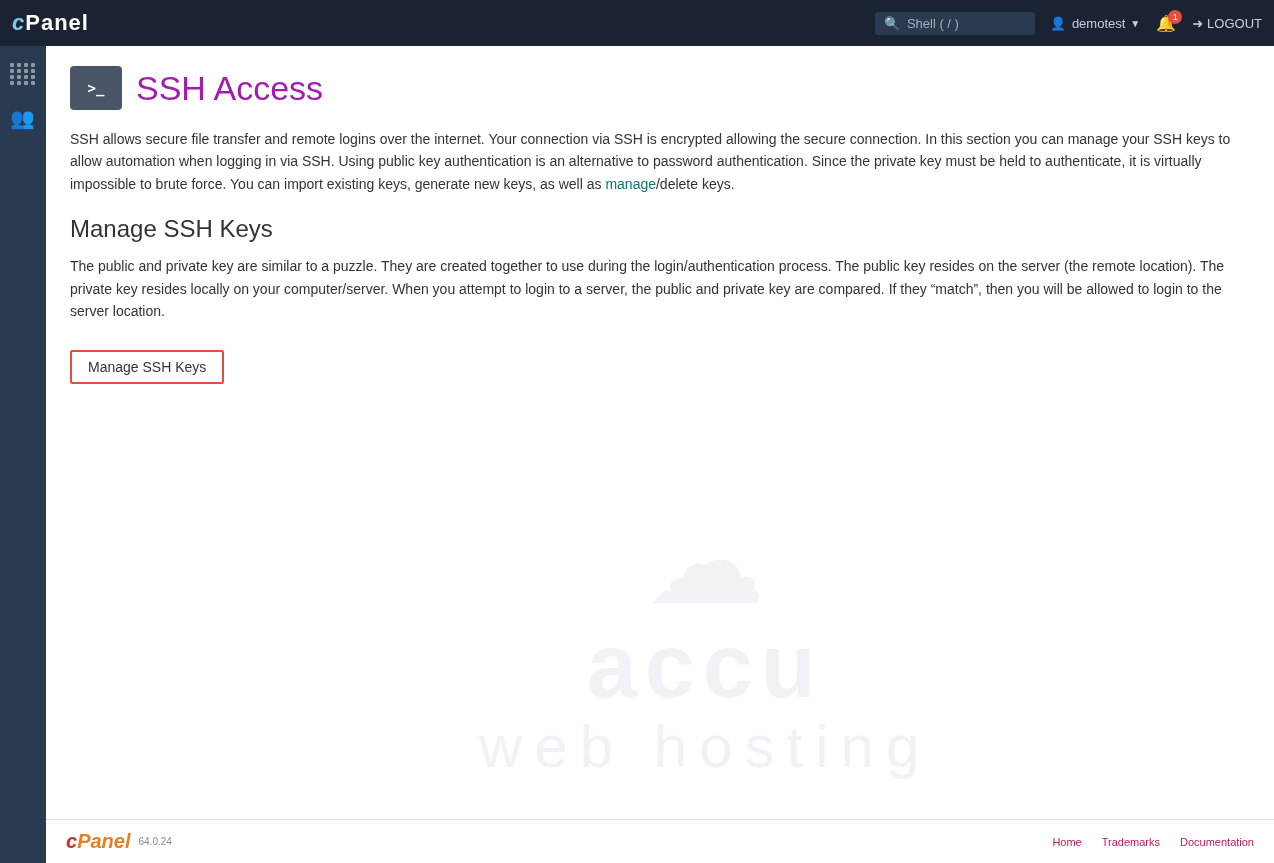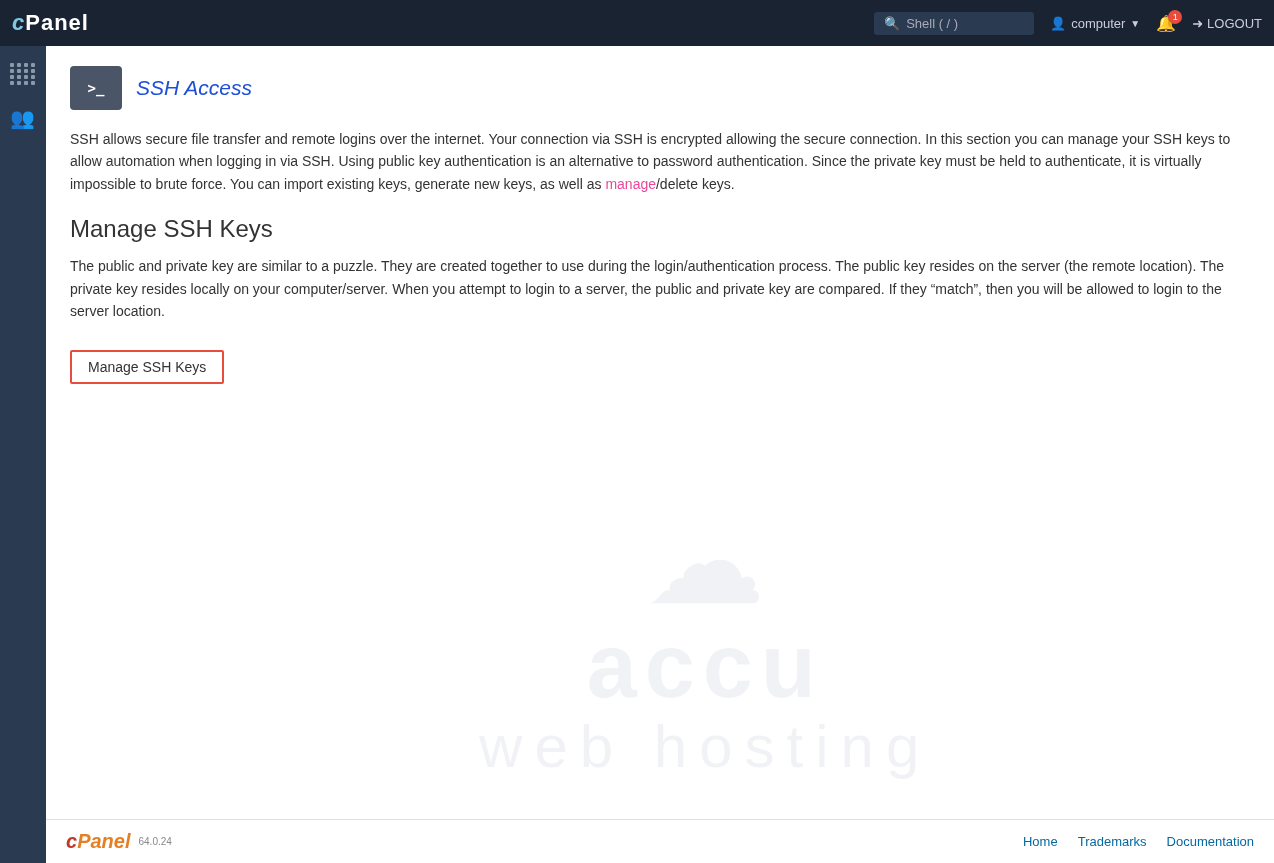--- a/index.html
+++ b/index.html
@@ -119,35 +119,34 @@
       color: #fff;
       font-family: monospace;
       font-size: 14px;
       width: 52px; height: 44px;
       display: flex; align-items: center; justify-content: center;
       border-radius: 4px;
       margin-right: 14px;
       font-weight: bold;
     }
     .page-title {
-      font-size: 21px;
+      font-size: 34px;
       font-weight: normal;
-      color: #1d4ed8;
-      font-style: italic;
+      color: #a21caf;
     }
 
     
     .description-block {
       margin-bottom: 16px;
       line-height: 1.6;
       color: #333;
       font-size: 14px;
     }
     .description-block a {
-      color: #ec4899;
+      color: #0f766e;
       text-decoration: none;
     }
 
     
     .section-heading {
       font-size: 24px;
       font-weight: normal;
       color: #333;
       margin: 20px 0 12px 0;
     }
@@ -219,22 +218,22 @@
     .footer-version {
       color: #888;
       font-size: 10px;
     }
     .footer-links {
       margin-left: auto;
       display: flex;
       gap: 20px;
     }
     .footer-link {
-      color: #0369a1;
-      font-size: 13px;
+      color: #be185d;
+      font-size: 11px;
       cursor: pointer;
       text-decoration: none;
     }
 
     
     .grid-icon {
       display: grid;
       grid-template-columns: repeat(4, 5px);
       gap: 2px;
     }
@@ -252,21 +251,21 @@
     <span style="font-style:italic; font-weight:bold; color:#7ec8e3;">c</span><span style="color:#fff; font-weight:bold;">Panel</span>
   </div>
 
   <div class="navbar-search">
     <span class="search-icon">🔍</span>
     <span>Shell ( / )</span>
   </div>
 
   <div class="navbar-user">
     <span class="user-icon">👤</span>
-    <span>computer</span>
+    <span>demotest</span>
     <span class="chevron">▼</span>
   </div>
 
   <div class="navbar-bell">
     <span>🔔</span>
     <span class="badge">1</span>
   </div>
 
   <div class="navbar-logout">
     <span>➜</span>

